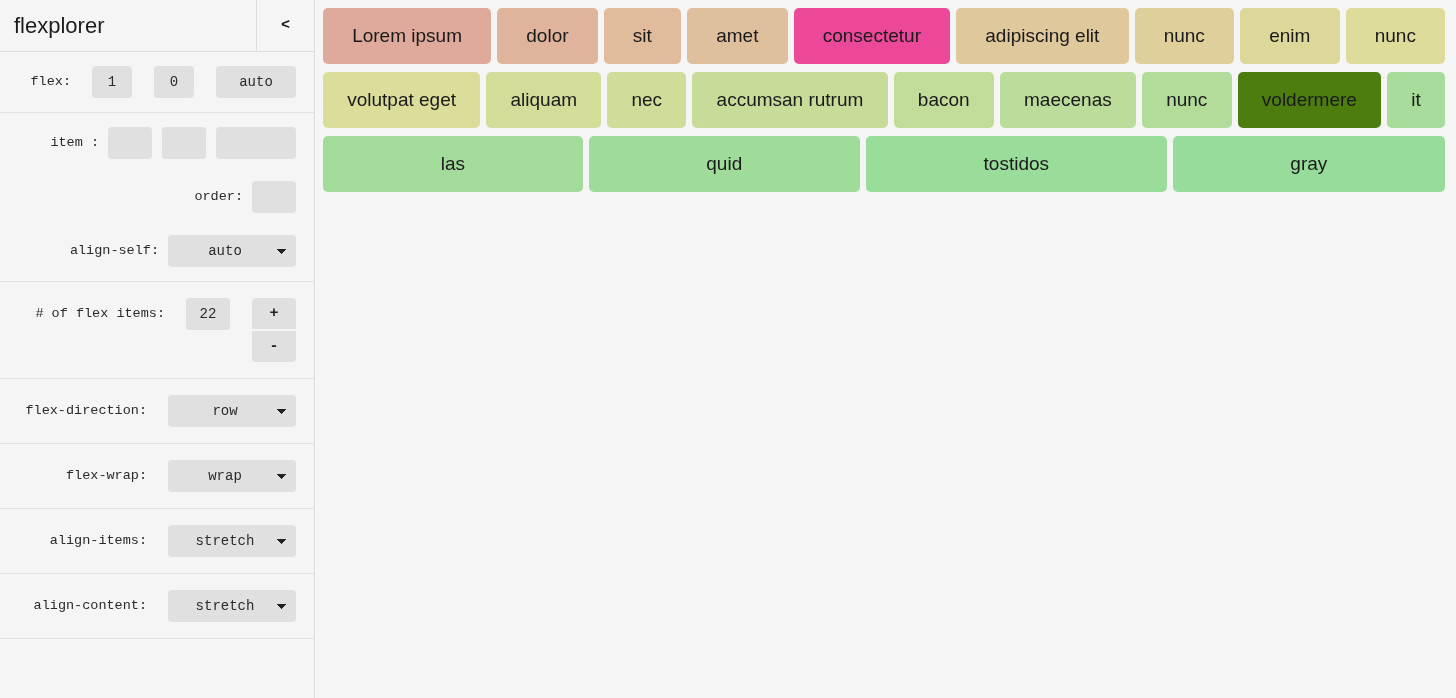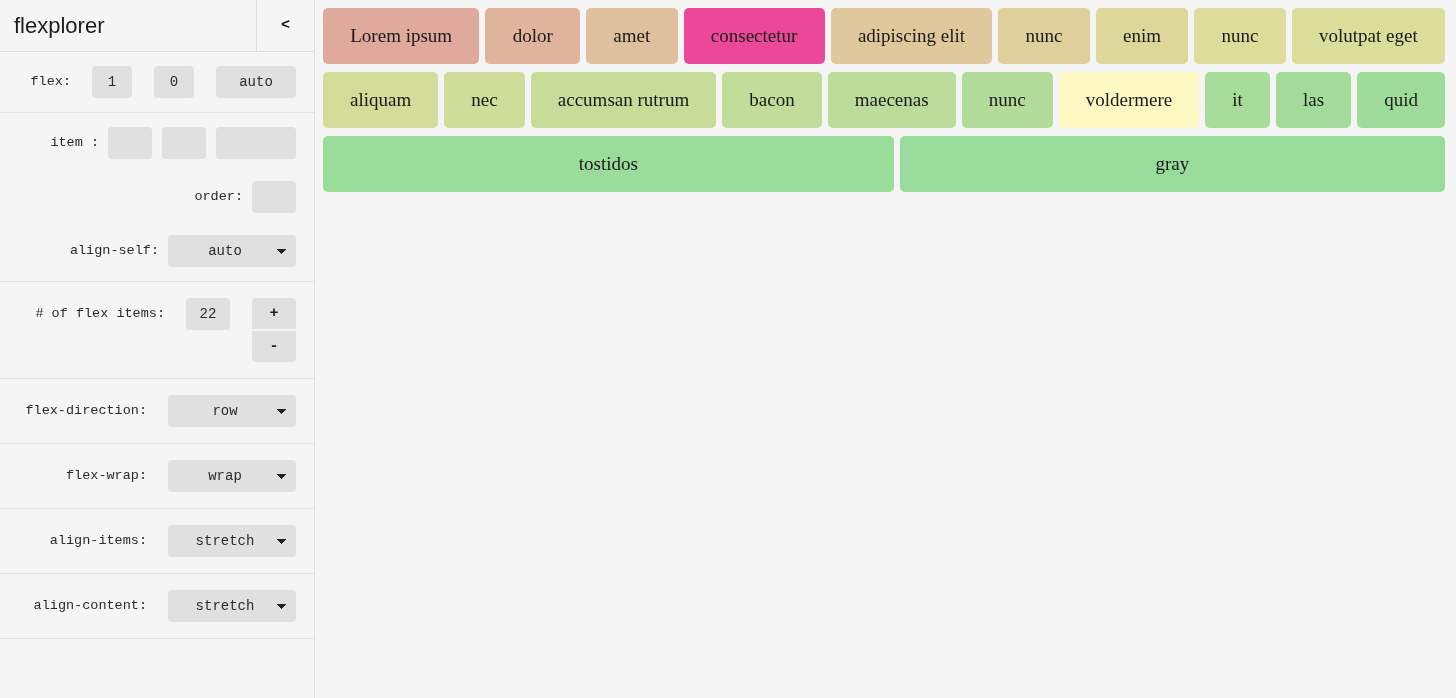--- a/index.html
+++ b/index.html
@@ -158,21 +158,21 @@
     gap: 0;
   }
   .flex-item {
     flex: 1 0 auto;
     margin: 0 6px 8px 0;
     border-radius: 5px;
     min-height: 56px;
     display: flex;
     align-items: center;
     justify-content: center;
-    font-family: Liberation Serif, serif;
+    font-family: Liberation Sans, sans-serif;
     font-size: 19px;
     color: #1a1a1a;
     padding: 12px 22px;
     white-space: nowrap;
     cursor: default;
   }
 </style>
 </head>
 <body>
 
@@ -240,34 +240,35 @@
       <span class="sb-label">align-content:</span>
       <select class="ctl"><option value="flex-start">flex-start</option><option value="flex-end">flex-end</option><option value="center">center</option><option value="space-between">space-between</option><option value="space-around">space-around</option><option value="stretch" selected="">stretch</option></select>
     </div>
 
   </aside>
 
   <main id="main">
     <div id="flex-container">
         <div class="flex-item" style="background: rgb(223, 170, 156);">Lorem ipsum</div>
         <div class="flex-item" style="background: rgb(224, 179, 156);">dolor</div>
+        <div class="flex-item" style="background: rgb(224, 187, 156);">sit</div>
         <div class="flex-item" style="background: rgb(223, 192, 156);">amet</div>
         <div class="flex-item" style="background: #ec4899;">consectetur</div>
         <div class="flex-item" style="background: rgb(223, 200, 155);">adipiscing elit</div>
         <div class="flex-item" style="background: rgb(223, 207, 154);">nunc</div>
         <div class="flex-item" style="background: rgb(222, 215, 154);">enim</div>
         <div class="flex-item" style="background: rgb(221, 220, 155);">nunc</div>
         <div class="flex-item" style="background: rgb(219, 221, 154);">volutpat eget</div>
         <div class="flex-item" style="background: rgb(212, 220, 154);">aliquam</div>
         <div class="flex-item" style="background: rgb(207, 220, 154);">nec</div>
         <div class="flex-item" style="background: rgb(200, 220, 154);">accumsan rutrum</div>
         <div class="flex-item" style="background: rgb(194, 220, 154);">bacon</div>
         <div class="flex-item" style="background: rgb(187, 220, 154);">maecenas</div>
         <div class="flex-item" style="background: rgb(179, 220, 154);">nunc</div>
-        <div class="flex-item" style="background: #fef9c3;">voldermere</div>
+        <div class="flex-item" style="background: #4d7c0f;">voldermere</div>
         <div class="flex-item" style="background: rgb(168, 220, 154);">it</div>
         <div class="flex-item" style="background: rgb(163, 220, 154);">las</div>
         <div class="flex-item" style="background: rgb(159, 220, 154);">quid</div>
         <div class="flex-item" style="background: rgb(154, 220, 154);">tostidos</div>
         <div class="flex-item" style="background: rgb(151, 220, 154);">gray</div>
       </div>
   </main>
 
 </div>
 

